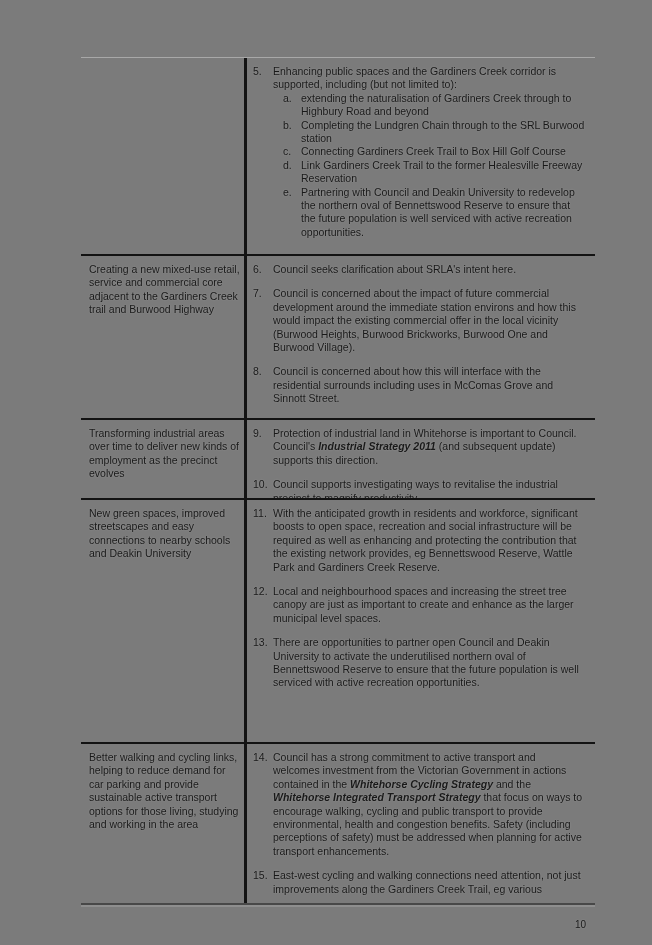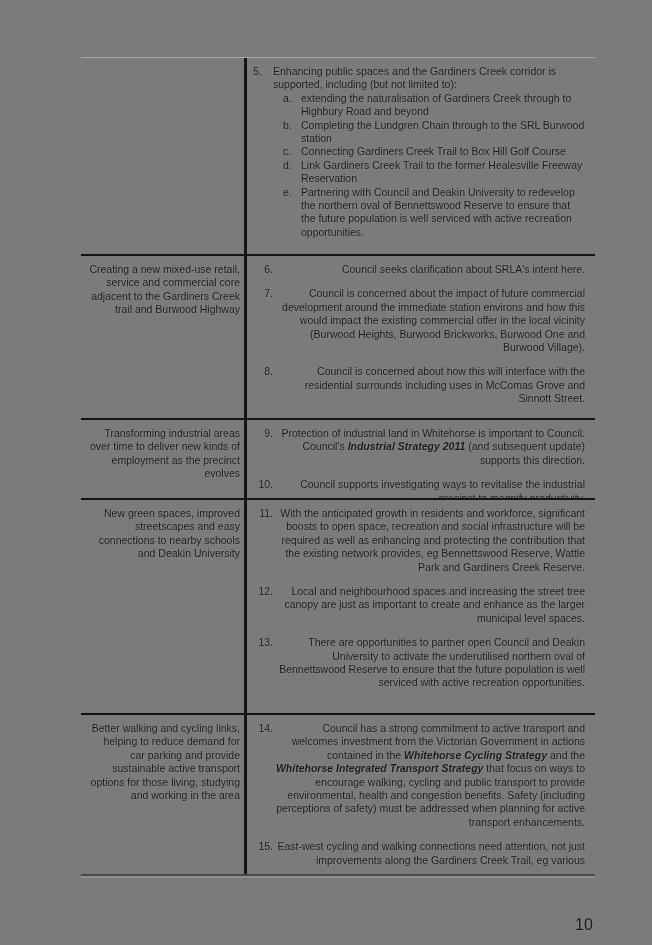--- a/index.html
+++ b/index.html
@@ -19,43 +19,43 @@
     overflow:hidden;
     text-shadow:0 0 2px rgba(255,255,255,0.22);
   }
   .table{
     position:absolute;left:81px;top:57px;width:514px;
     border-top:1px solid var(--topline);
     border-bottom:2px solid var(--cutline);
     box-shadow:0 2px 0 rgba(255,255,255,0.15);
   }
   .row{display:flex;box-sizing:border-box;overflow:hidden;}
-  .row + .row{border-top:2px solid var(--line);text-align:right;}
+  .row + .row{border-top:2px solid var(--line);}
   .row-1{height:196px}
   .row-2{height:164px}
   .row-3{height:80px}
-  .row-4{height:215px}
+  .row-4{height:244px}
   .row-5{height:161px}
   .cell{box-sizing:border-box;font-size:10.5px;line-height:13.4px;overflow:hidden;}
   .cell-left{
     width:166px;flex:0 0 166px;
     border-right:3px solid var(--line);
     padding:7px 4px 0 8px;
   }
   .cell-right{flex:1;padding:7px 10px 0 6px;}
   .response{display:flex;margin:0 0 11px 0;}
   .response > .num{flex:0 0 20px;width:20px;}
   .rtext{flex:1;}
   .sublist{margin-left:10px;}
   .subitem{display:flex;}
   .subitem > .num{flex:0 0 18px;width:18px;}
   em{font-style:italic;font-weight:bold;}
   .page-number{
     position:absolute;left:575px;top:918px;
-    font-size:16px;line-height:13px;
+    font-size:10px;line-height:13px;
   }
 </style>
 </head>
 <body>
 
 <div class="page">
   <div class="table">
       <div class="row row-1">
         <div class="cell cell-left">
           <div class="theme-text"></div>

